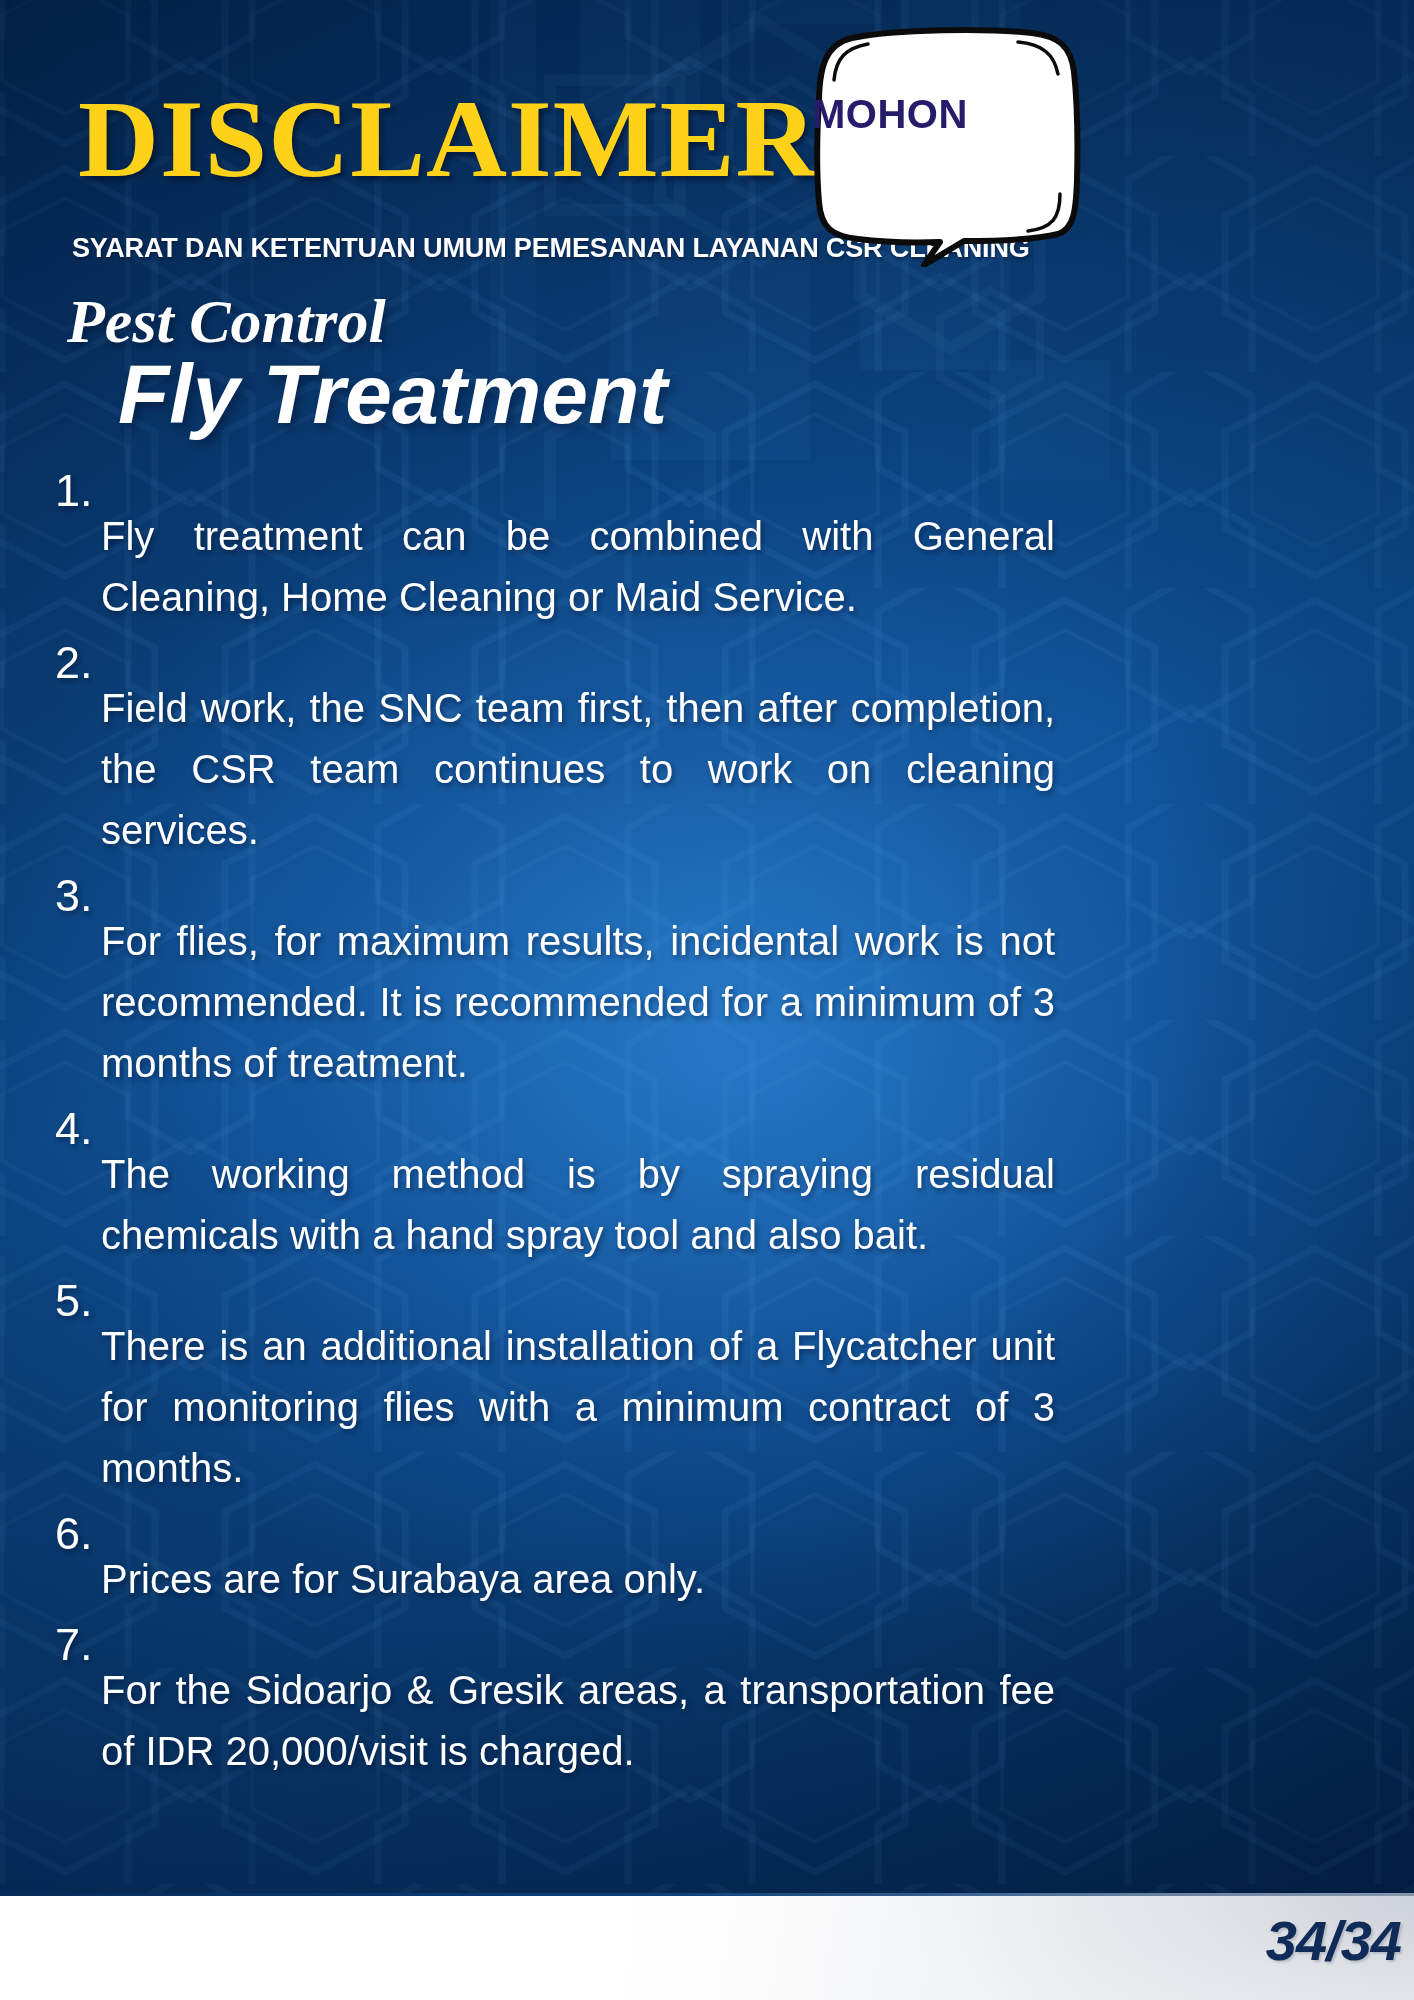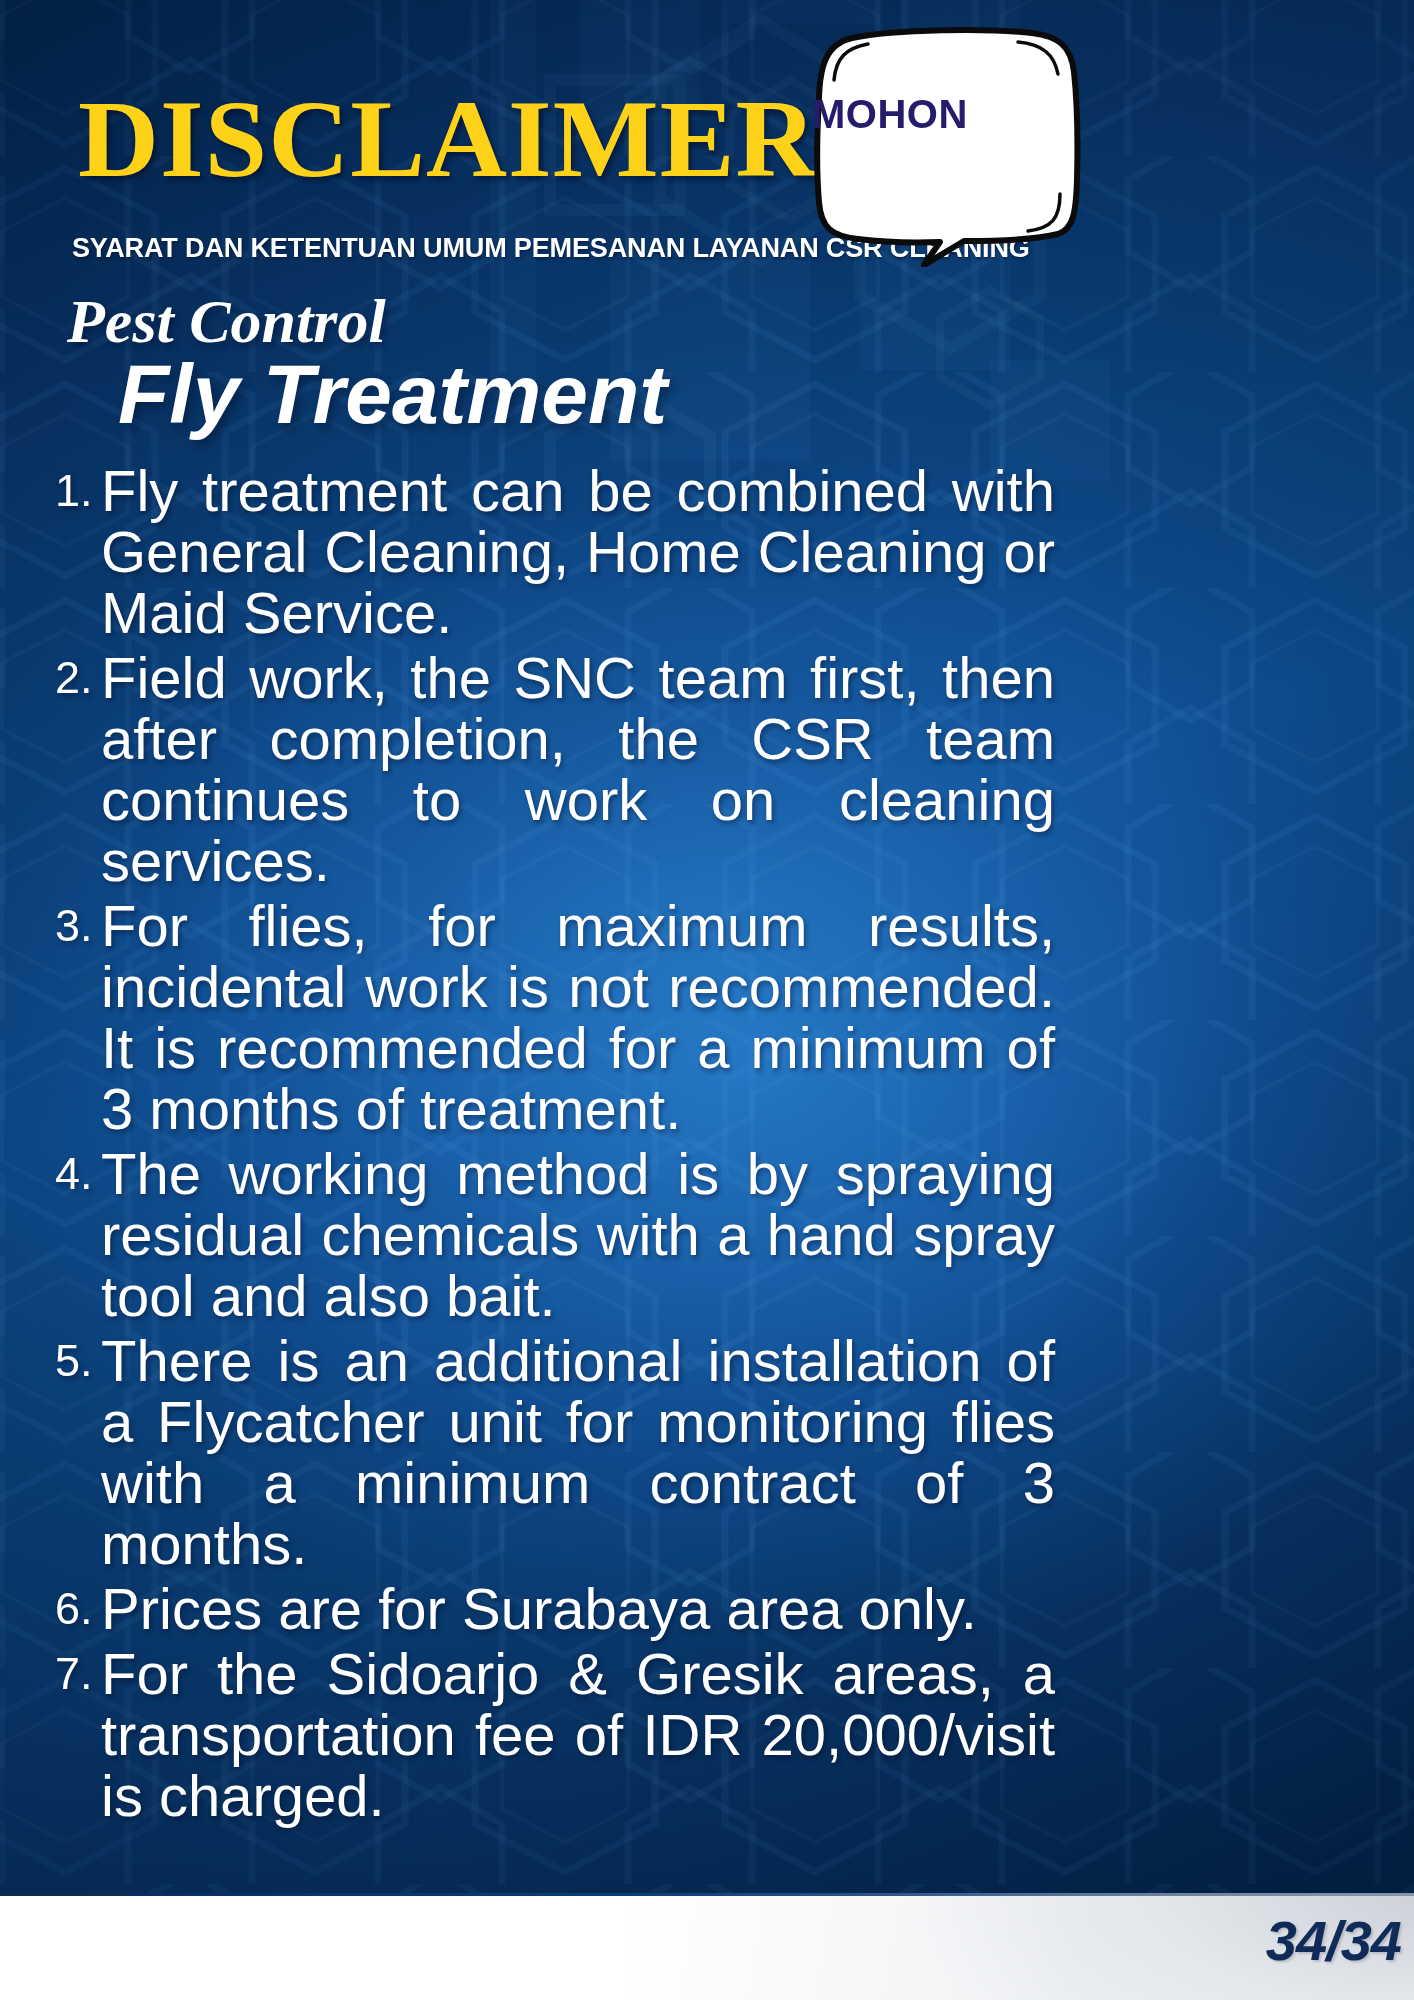--- a/index.html
+++ b/index.html
@@ -121,27 +121,28 @@
     flex:0 0 auto;
     width:46px;
     font-size:45px;
     line-height:61px;
     color:#ffffff;
     text-align:left;
     text-shadow:2px 3px 5px rgba(0,12,38,.45);
   }
   .body-text{
     flex:1 1 auto;
-    font-size:58px;
+    font-size:40px;
     line-height:61px;
     color:#ffffff;
     text-align:justify;
     text-justify:inter-word;
     text-shadow:2px 3px 5px rgba(0,12,38,.45);
     hyphens:none;
+    margin-top:46px;
   }
   .body-text.nojust{text-align:left;}
 
   
   .footer{
     position:absolute;left:0;top:1893px;width:1414px;height:107px;
     background:#ffffff;
     overflow:hidden;
     padding-left:35px;
   }

